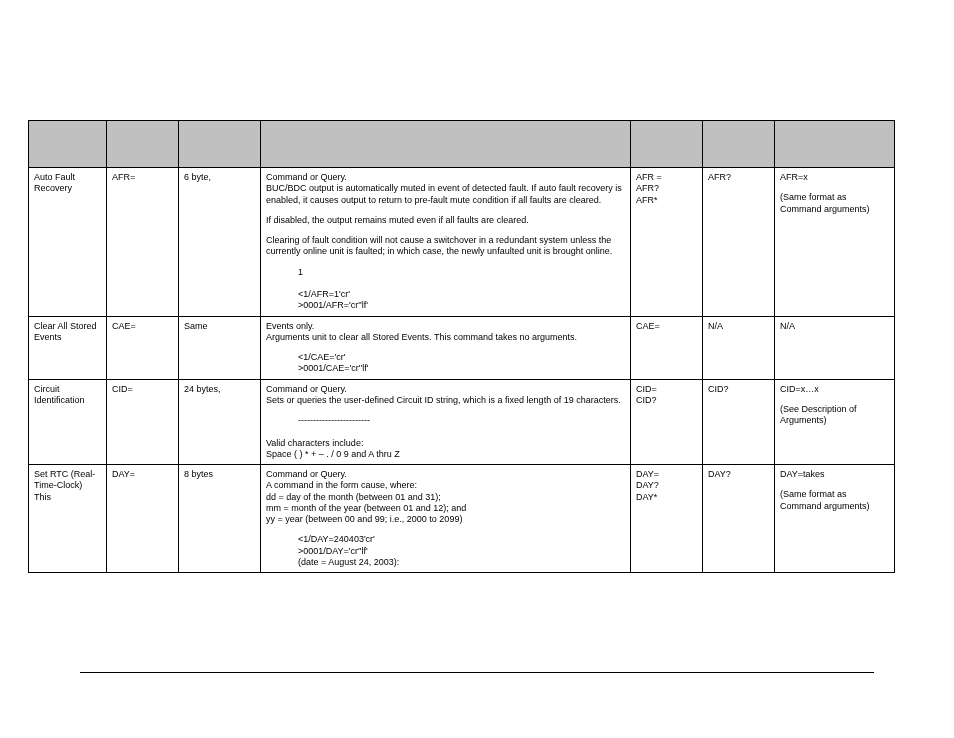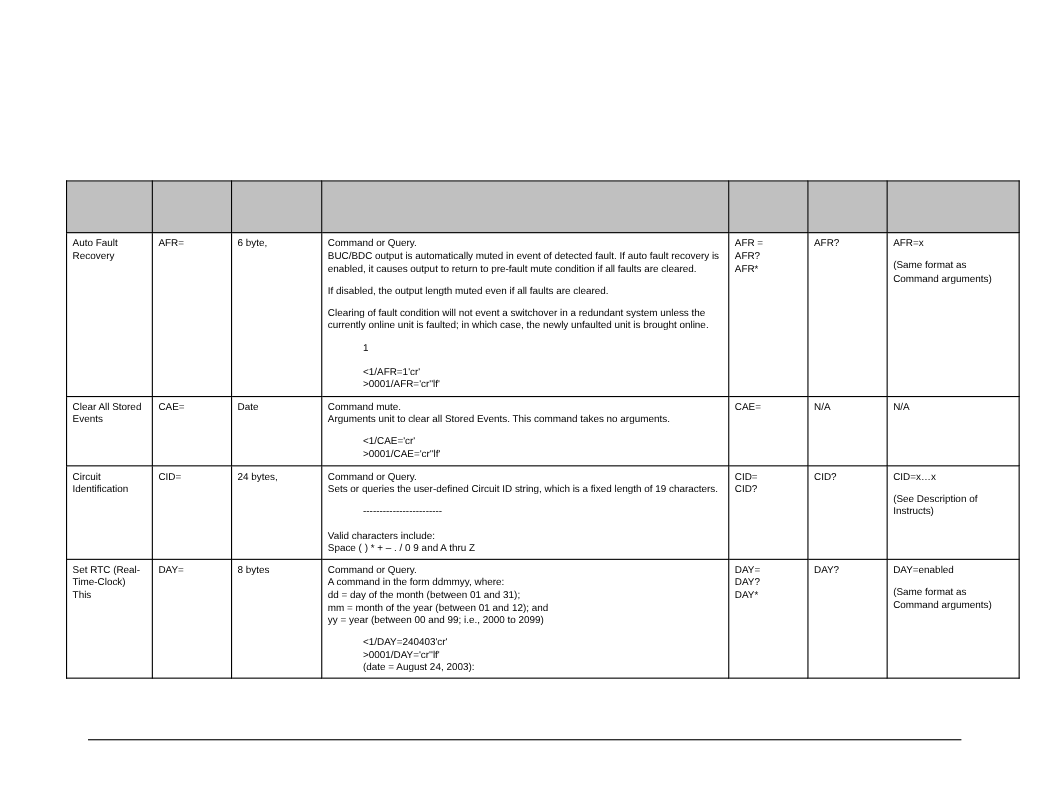--- a/index.html
+++ b/index.html
@@ -8,24 +8,23 @@
     width: 954px;
     height: 738px;
     background: #fff;
     font-family: Arial, Helvetica, sans-serif;
     font-size: 9px;
     color: #000;
     position: relative;
   }
   .sheet {
     position: absolute;
-    left: 60px;
+    left: 28px;
     top: 120px;
     width: 866px;
-    margin-top: 44px;
   }
   table {
     border-collapse: collapse;
     width: 100%;
     table-layout: fixed;
   }
   col.c1 { width: 78px; }
   col.c2 { width: 72px; }
   col.c3 { width: 82px; }
   col.c4 { width: 370px; }
@@ -85,44 +84,44 @@
 
     <tr>
       <td>Auto Fault Recovery</td>
       <td>AFR=</td>
       <td>6 byte,</td>
       <td>
         <span class="para">
           <span>Command or Query.</span><br>
           <span>BUC/BDC output is automatically muted in event of detected fault. If auto fault recovery is enabled, it causes output to return to pre-fault mute condition if all faults are cleared.</span>
         </span>
-        <span class="para">If disabled, the output length muted even if all faults are cleared.</span>
-        <span class="para">Clearing of fault condition will not event a switchover in a redundant system unless the currently online unit is faulted; in which case, the newly unfaulted unit is brought online.</span>
+        <span class="para">If disabled, the output remains muted even if all faults are cleared.</span>
+        <span class="para">Clearing of fault condition will not cause a switchover in a redundant system unless the currently online unit is faulted; in which case, the newly unfaulted unit is brought online.</span>
         <span class="indent">1</span>
         <br>
         <span class="indent">&lt;1/AFR=1'cr'</span>
         <span class="indent">&gt;0001/AFR='cr''lf'</span>
       </td>
       <td style="white-space:pre-line;">AFR =
 AFR?
 AFR*</td>
       <td>AFR?</td>
       <td>
         <span class="para">AFR=x</span>
         <span>(Same format as Command arguments)</span>
       </td>
     </tr>
 
     <tr>
       <td>Clear All Stored Events</td>
       <td>CAE=</td>
-      <td>Date</td>
+      <td>Same</td>
       <td>
         <span class="para">
-          <span>Command mute.</span><br>
+          <span>Events only.</span><br>
           <span>Arguments unit to clear all Stored Events. This command takes no arguments.</span>
         </span>
         <span class="indent">&lt;1/CAE='cr'</span>
         <span class="indent">&gt;0001/CAE='cr''lf'</span>
       </td>
       <td>CAE=</td>
       <td>N/A</td>
       <td>N/A</td>
     </tr>
 
@@ -136,46 +135,46 @@
         <span class="indent" style="margin-top:9px;">------------------------</span>
         <br>
         <span>Valid characters include:</span><br>
         <span>Space ( ) * + – . / 0 9 and A thru Z</span>
       </td>
       <td style="white-space:pre-line;">CID=
 CID?</td>
       <td>CID?</td>
       <td>
         <span class="para">CID=x…x</span>
-        <span>(See Description of Instructs)</span>
+        <span>(See Description of Arguments)</span>
       </td>
     </tr>
 
     <tr>
       <td>Set RTC (Real-Time-Clock) This</td>
       <td>DAY=</td>
       <td>8 bytes</td>
       <td>
         <span class="para">
           <span>Command or Query.</span><br>
-          <span>A command in the form ddmmyy, where:</span><br>
+          <span>A command in the form cause, where:</span><br>
           <span>dd = day of the month (between 01 and 31);</span><br>
           <span>mm = month of the year (between 01 and 12); and</span><br>
           <span>yy = year (between 00 and 99; i.e., 2000 to 2099)</span>
         </span>
         <span class="indent">&lt;1/DAY=240403'cr'</span>
         <span class="indent">&gt;0001/DAY='cr''lf'</span>
         <span class="indent">(date = August 24, 2003):</span>
       </td>
       <td style="white-space:pre-line;">DAY=
 DAY?
 DAY*</td>
       <td>DAY?</td>
       <td>
-        <span class="para">DAY=enabled</span>
+        <span class="para">DAY=takes</span>
         <span>(Same format as Command arguments)</span>
       </td>
     </tr>
 
   </tbody>
 </table>
 </div>
 
 <div class="footer-rule"></div>
 

